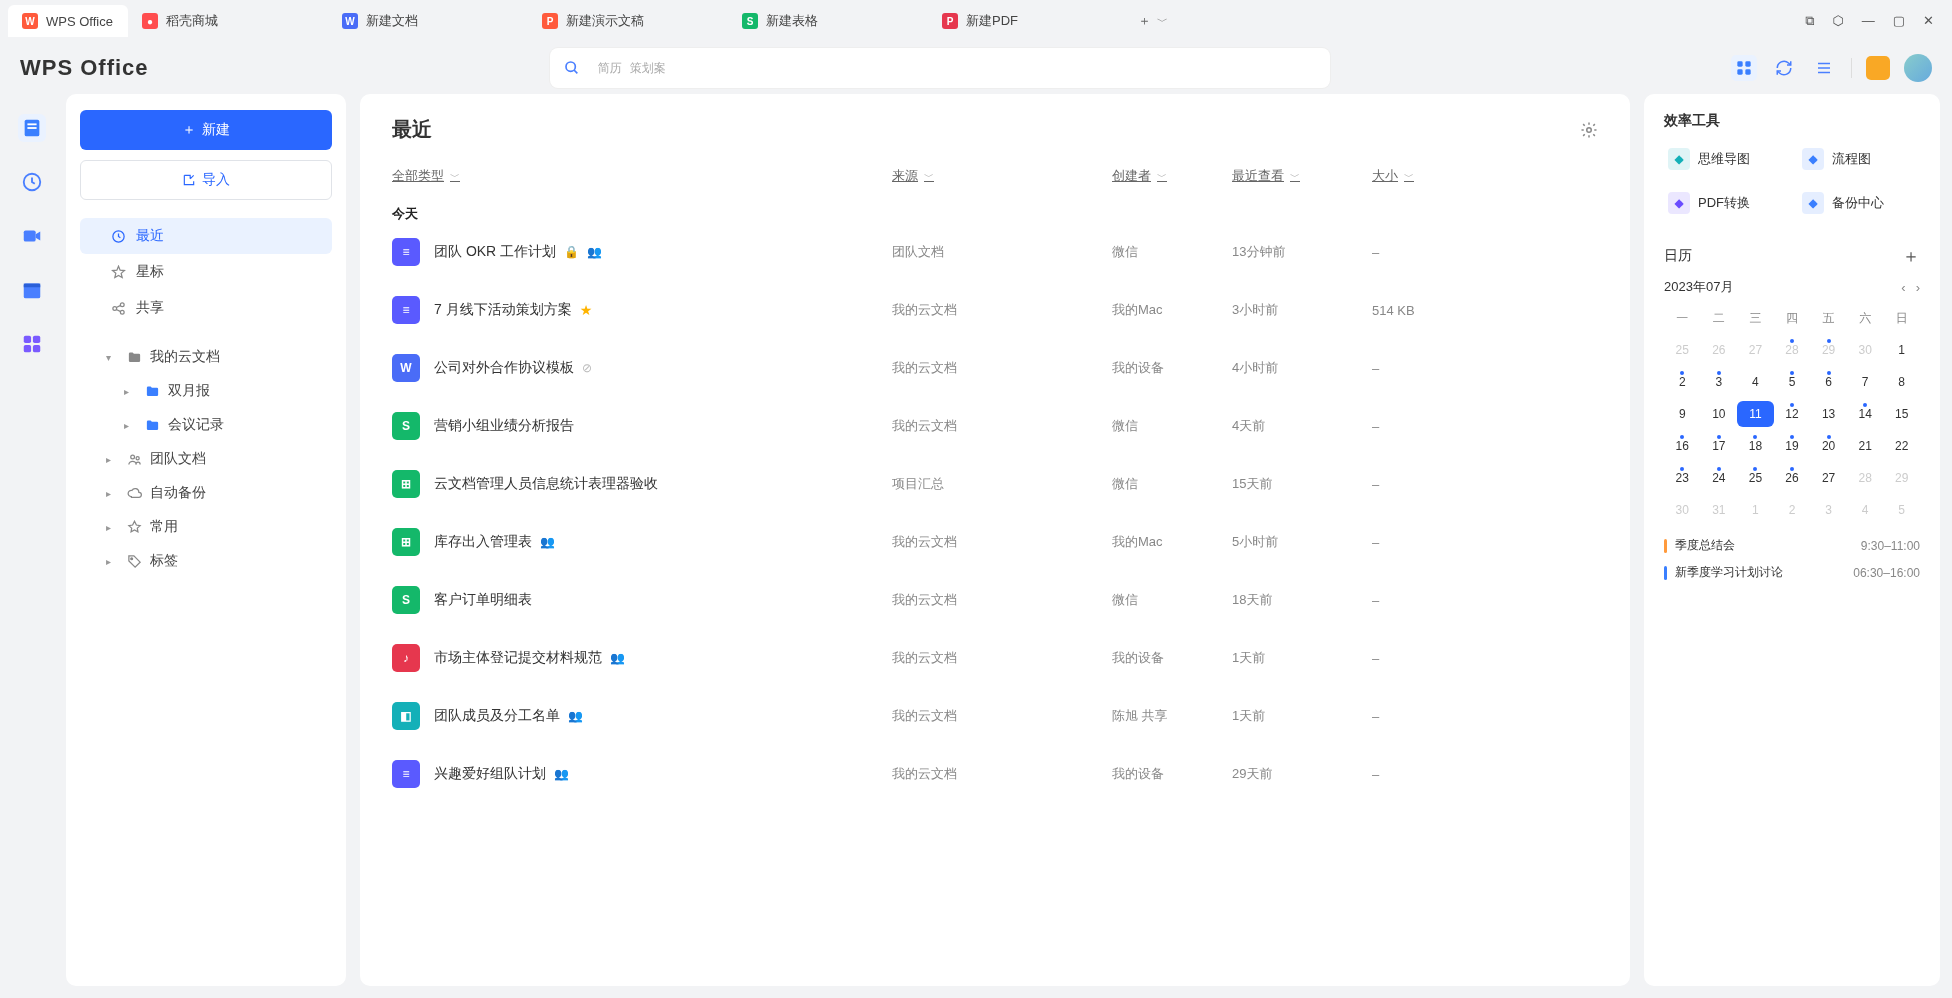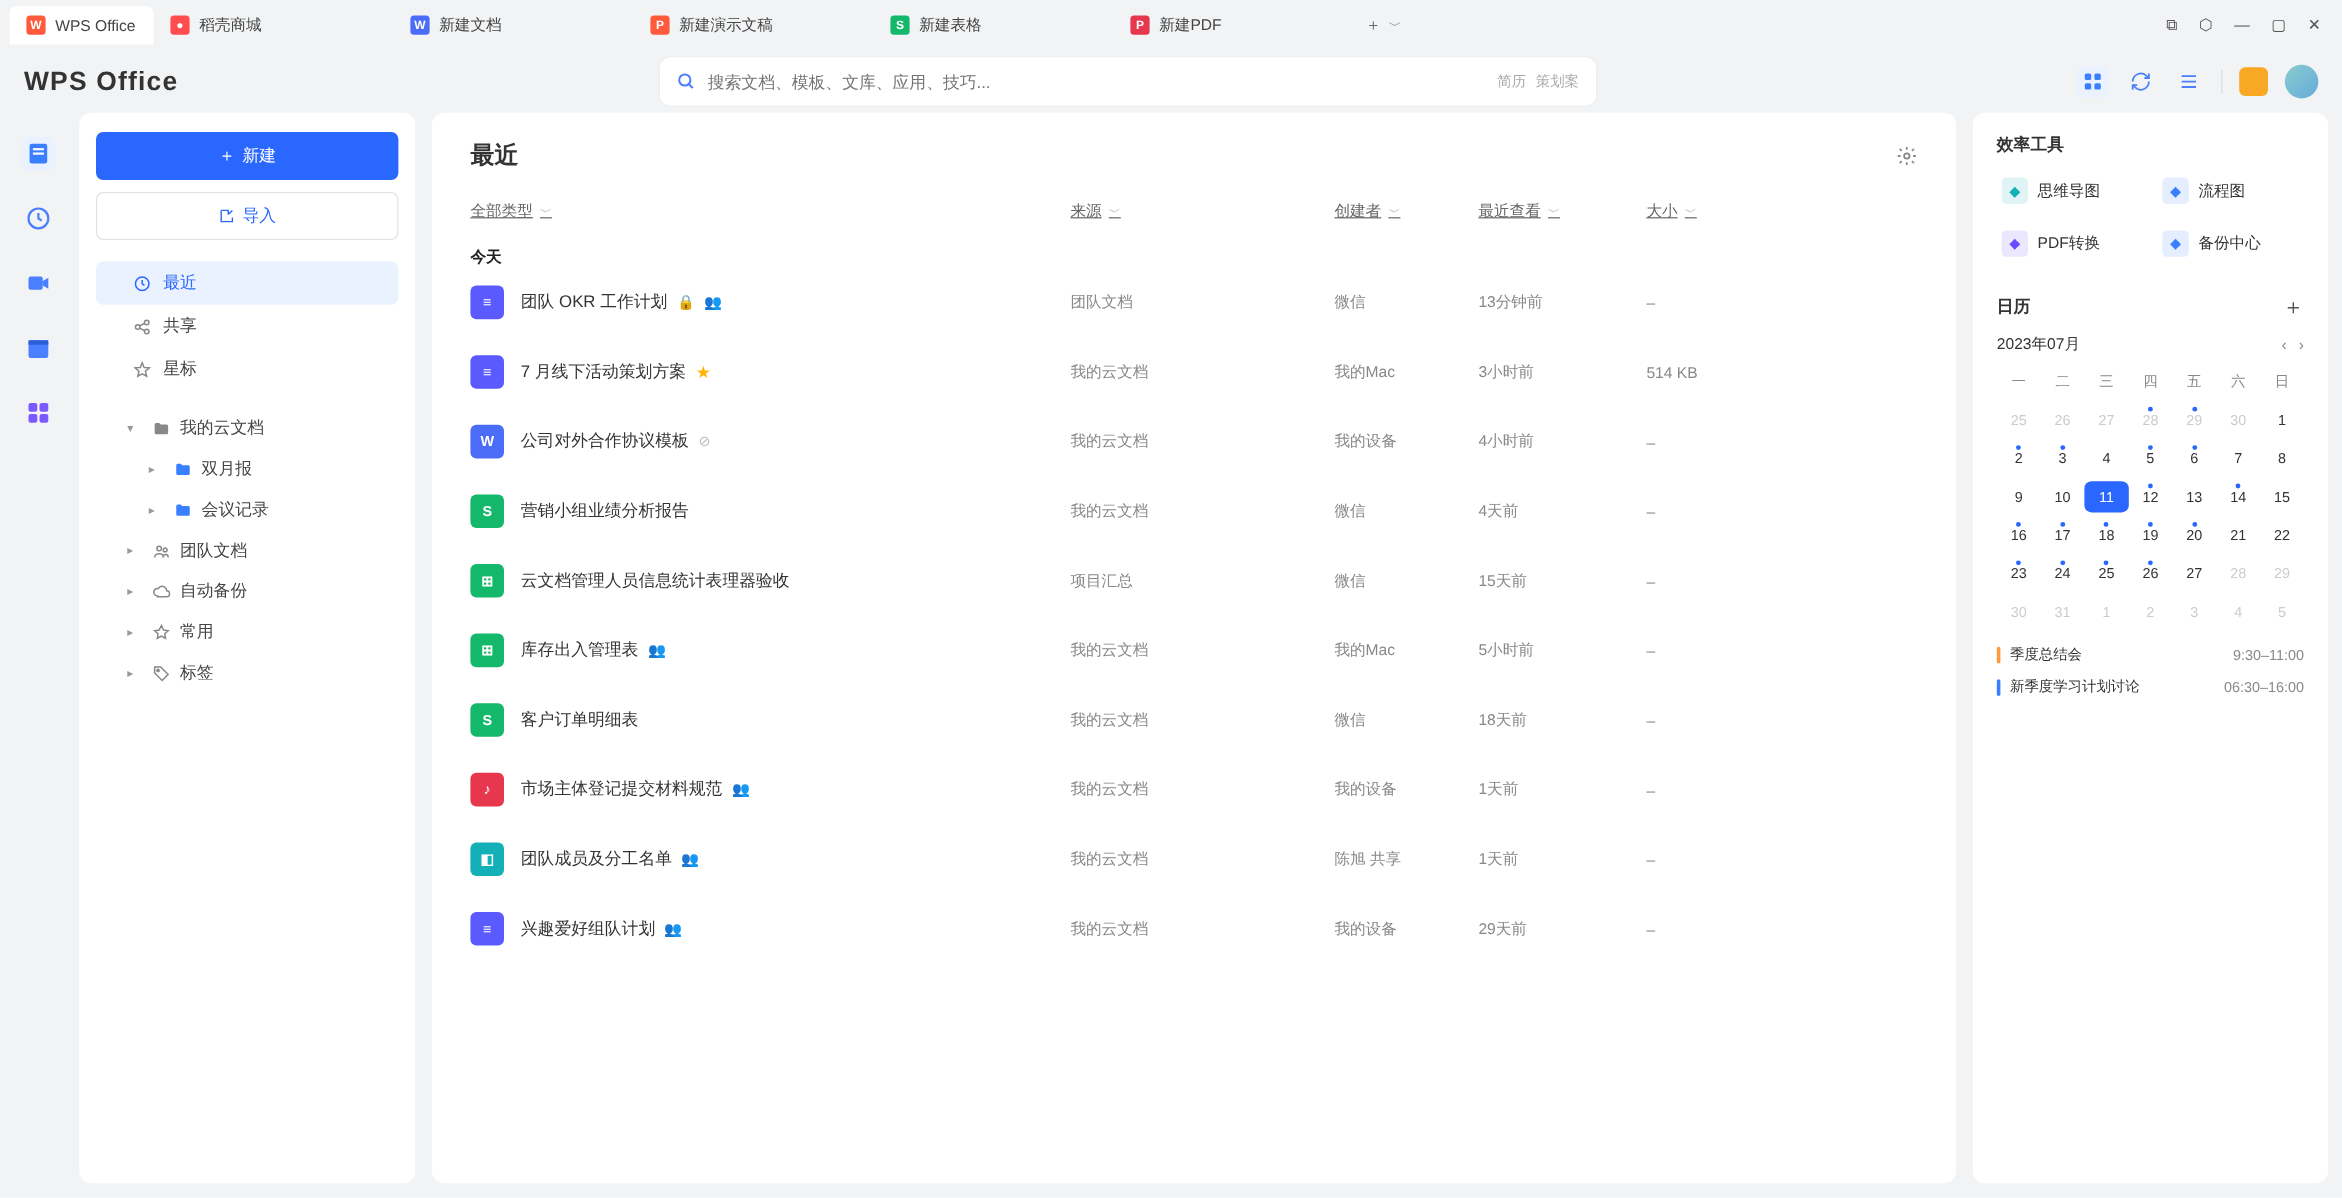--- a/index.html
+++ b/index.html
@@ -71,21 +71,21 @@
 .filerow .fsize { flex: 0 0 100px; color: #888; font-size: 13px; }
 .badge { color: #bbb; font-size: 12px; }
 .star { color: #ffb400; font-size: 14px; }
 
 .rightpanel { width: 296px; background: #fff; border-radius: 10px; padding: 18px 20px; display: flex; flex-direction: column; }
 .rtitle { font-size: 14px; font-weight: 600; margin-bottom: 12px; }
 .toolsgrid { display: grid; grid-template-columns: 1fr 1fr; gap: 10px 12px; }
 .toolcell { display: flex; align-items: center; gap: 8px; font-size: 13px; cursor: pointer; padding: 6px 4px; }
 .toolcell .ticon2 { width: 22px; height: 22px; border-radius: 4px; display: flex; align-items: center; justify-content: center; font-size: 12px; }
 .caltitle { display: flex; align-items: center; margin-top: 24px; }
-.caltitle h3 { font-size: 14px; font-weight: 700; }
+.caltitle h3 { font-size: 14px; font-weight: 400; }
 .caltitle .plus { margin-left: auto; font-size: 18px; color: #555; cursor: pointer; }
 .calnav { display: flex; align-items: center; margin-top: 10px; font-size: 13px; }
 .calnav .arrows { margin-left: auto; display: flex; gap: 10px; color: #888; cursor: pointer; }
 .calgrid { display: grid; grid-template-columns: repeat(7, 1fr); gap: 6px 0; margin-top: 10px; text-align: center; font-size: 12px; }
 .calgrid .dow { color: #888; padding: 4px 0; }
 .calgrid .day { padding: 6px 0; color: #333; position: relative; cursor: pointer; }
 .calgrid .day.mute { color: #ccc; }
 .calgrid .day.today { background: #2a67ff; color: #fff; border-radius: 6px; }
 .calgrid .day .dot { position: absolute; top: 2px; left: 50%; transform: translateX(-50%); width: 4px; height: 4px; background: #2a67ff; border-radius: 50%; }
 .events { margin-top: 14px; display: flex; flex-direction: column; gap: 10px; font-size: 12px; }
@@ -140,21 +140,20 @@
 
 <div class="headerrow">
   <div class="logo">WPS Office</div>
   <div class="searchwrap">
     <span class="sicon">
       <svg width="16" height="16" viewBox="0 0 24 24" fill="none" stroke="#4a7fff" stroke-width="2.5">
           <circle cx="10" cy="10" r="7"></circle>
           <line x1="20" y1="20" x2="15" y2="15"></line>
         </svg>
     </span>
-    <input placeholder="搜索文档、模板、文库、应用、技巧..." style="">
     <span class="stag">简历</span>
     <span class="stag">策划案</span>
   </div>
   <div class="headericons">
     <div class="hicon grid">
       <svg width="16" height="16" viewBox="0 0 24 24" fill="#3a7fff">
           <rect x="2" y="2" width="8" height="8" rx="2"></rect>
           <rect x="14" y="2" width="8" height="8" rx="2"></rect>
           <rect x="2" y="14" width="8" height="8" rx="2"></rect>
           <rect x="14" y="14" width="8" height="8" rx="2"></rect>
@@ -236,35 +235,35 @@
             <svg width="15" height="15" viewBox="0 0 24 24" fill="none" stroke="currentColor" stroke-width="2">
               <circle cx="12" cy="12" r="9"></circle>
               <path d="M12 7v5l3 2"></path>
             </svg>
           </span>
           <span>最近</span>
         </div>
         <div class="navitem">
           <span class="nicon" style="color:#888">
             <svg width="15" height="15" viewBox="0 0 24 24" fill="none" stroke="currentColor" stroke-width="2">
+              <path d="M12 2l2.6 6.3 6.9.6-5.2 4.5 1.6 6.7L12 16.8 6.1 20l1.6-6.7L2.5 8.9l6.9-.6z"></path>
+            </svg>
+          </span>
+          <span>星标</span>
+        </div>
+        <div class="navitem">
+          <span class="nicon" style="color:#888">
+            <svg width="15" height="15" viewBox="0 0 24 24" fill="none" stroke="currentColor" stroke-width="2">
               <circle cx="6" cy="12" r="3"></circle>
               <circle cx="18" cy="6" r="3"></circle>
               <circle cx="18" cy="18" r="3"></circle>
               <path d="M8.5 10.5l7-3.5M8.5 13.5l7 3.5"></path>
             </svg>
           </span>
           <span>共享</span>
-        </div>
-        <div class="navitem">
-          <span class="nicon" style="color:#888">
-            <svg width="15" height="15" viewBox="0 0 24 24" fill="none" stroke="currentColor" stroke-width="2">
-              <path d="M12 2l2.6 6.3 6.9.6-5.2 4.5 1.6 6.7L12 16.8 6.1 20l1.6-6.7L2.5 8.9l6.9-.6z"></path>
-            </svg>
-          </span>
-          <span>星标</span>
         </div>
       </div>
     <div class="treegroup" id="treegroup">
         <div class="treeitem indent1">
           <span class="chev">▾</span>
           <span class="ticon" style="color:#888">
             <svg width="15" height="15" viewBox="0 0 24 24" fill="currentColor">
               <path d="M3 6a2 2 0 0 1 2-2h4l2 2h8a2 2 0 0 1 2 2v9a2 2 0 0 1-2 2H5a2 2 0 0 1-2-2z"></path>
             </svg>
           </span>

